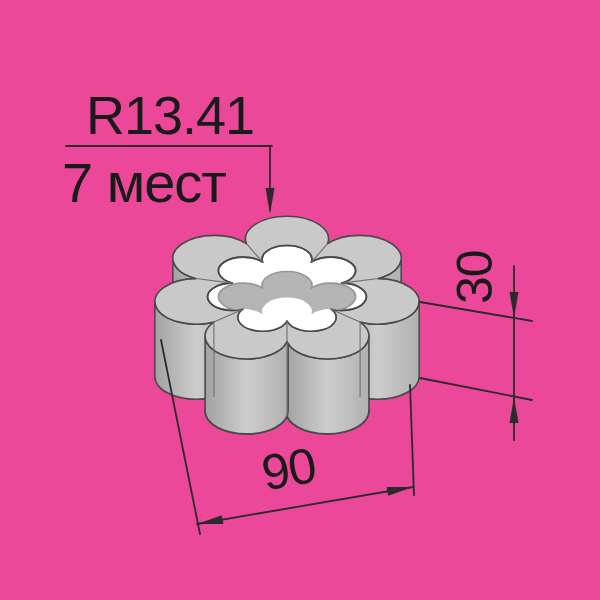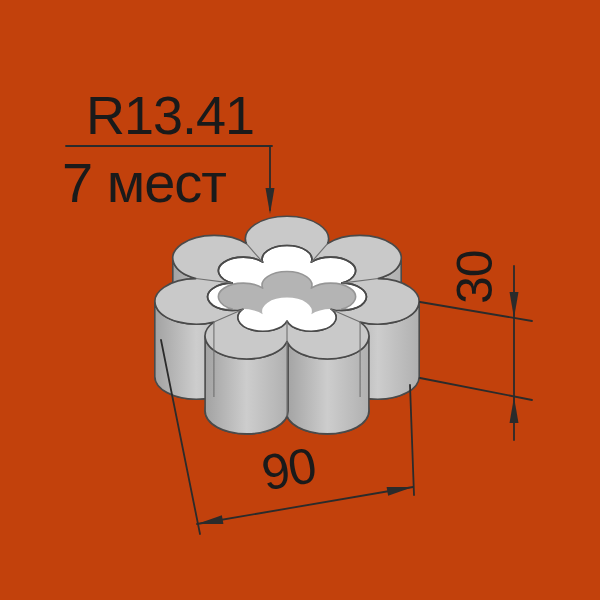--- a/index.html
+++ b/index.html
@@ -8,21 +8,21 @@
     background: #ffffff;
     width: 600px;
     height: 600px;
     overflow: hidden;
     font-family: "Liberation Sans", sans-serif;
   }
   .stage {
     position: relative;
     width: 600px;
     height: 600px;
-    background: #c2410c;
+    background: #ec4899;
   }
   svg { display: block; }
   text {
     font-family: "Liberation Sans", "DejaVu Sans", sans-serif;
     letter-spacing: -1px;
   }
 </style>
 </head>
 <body>
 

